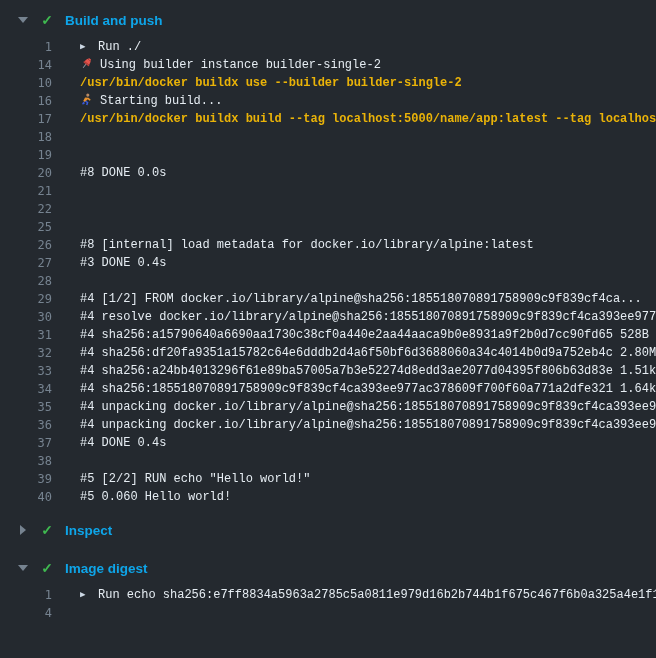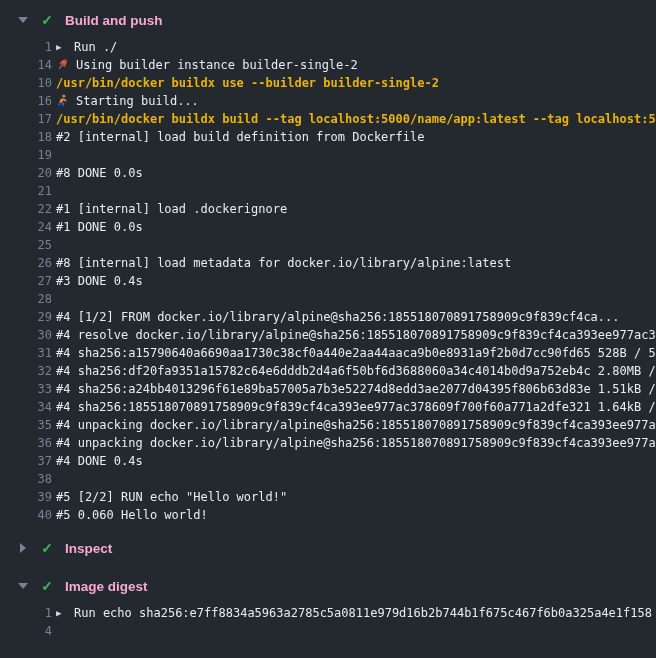--- a/index.html
+++ b/index.html
@@ -35,44 +35,45 @@
     border-bottom: 5px solid transparent;
     border-left: 6px solid #768390;
   }
   .check {
     margin-left: 10px; width: 16px; flex: none;
     color: #3fb950; font-weight: 700; font-size: 14px;
     text-align: center; line-height: 20px;
   }
   .section-title {
     margin-left: 10px;
-    color: #f9a8d4; font-weight: 600; font-size: 13.5px;
+    color: #0ea5e9; font-weight: 600; font-size: 13.5px;
     white-space: nowrap;
     text-align: center;
   }
 
   .section-lines { margin-top: 8px; }
   .log-line {
     display: flex;
     height: 18px; line-height: 18px;
     font-family: "DejaVu Sans Mono", "Liberation Mono", monospace;
     font-size: 12px;
     white-space: pre;
   }
   .line-num {
     width: 52px; flex: none;
     text-align: right;
     color: #768390;
     cursor: pointer;
   }
   .line-text {
-    margin-left: 4px;
+    margin-left: 28px;
     flex: 1;
     color: #e6edf3;
     overflow: hidden;
+    font-family: Liberation Mono, monospace;
   }
   .line-text.info { color: #eab308; font-weight: 700; }
 
   .run-toggle {
     display: inline-block; width: 18px;
     color: #cdd9e5; font-size: 9px;
     vertical-align: 1px;
     cursor: pointer;
   }
   .emoji-icon {
@@ -129,47 +130,41 @@
                 </svg></span>Starting build...</span>
   </div>
 
   <div class="log-line">
     <span class="line-num">17</span>
     <span class="line-text info">/usr/bin/docker buildx build --tag localhost:5000/name/app:latest --tag localhost:50</span>
   </div>
 
   <div class="log-line">
     <span class="line-num">18</span>
-    <span class="line-text">#2 [internal] load build definition from Dockerfile</span>
   </div>
 
   <div class="log-line">
     <span class="line-num">19</span>
   </div>
 
   <div class="log-line">
     <span class="line-num">20</span>
     <span class="line-text">#8 DONE 0.0s</span>
   </div>
 
   <div class="log-line">
     <span class="line-num">21</span>
     <span class="line-text"></span>
   </div>
 
   <div class="log-line">
     <span class="line-num">22</span>
-    <span class="line-text">#1 [internal] load .dockerignore</span>
-  </div>
-
-
-  <div class="log-line">
-    <span class="line-num">24</span>
-    <span class="line-text">#1 DONE 0.0s</span>
-  </div>
+  </div>
+
+
 
   <div class="log-line">
     <span class="line-num">25</span>
     <span class="line-text"></span>
   </div>
 
   <div class="log-line">
     <span class="line-num">26</span>
     <span class="line-text">#8 [internal] load metadata for docker.io/library/alpine:latest</span>
   </div>

